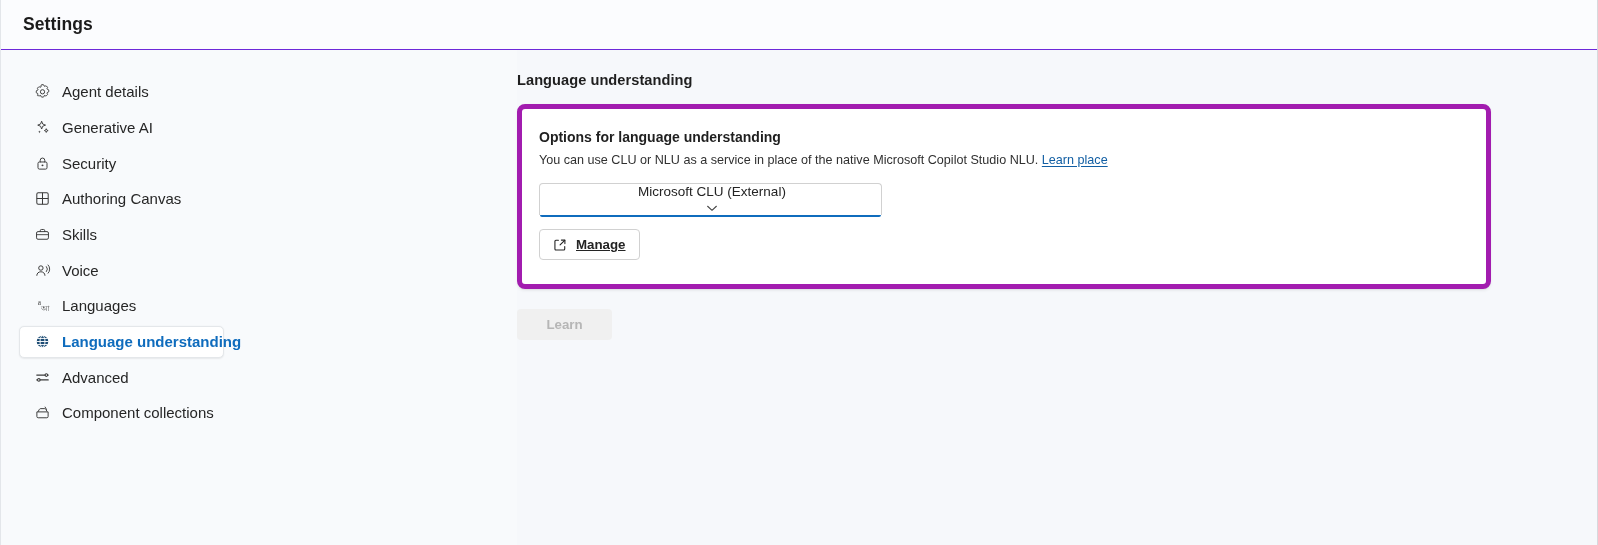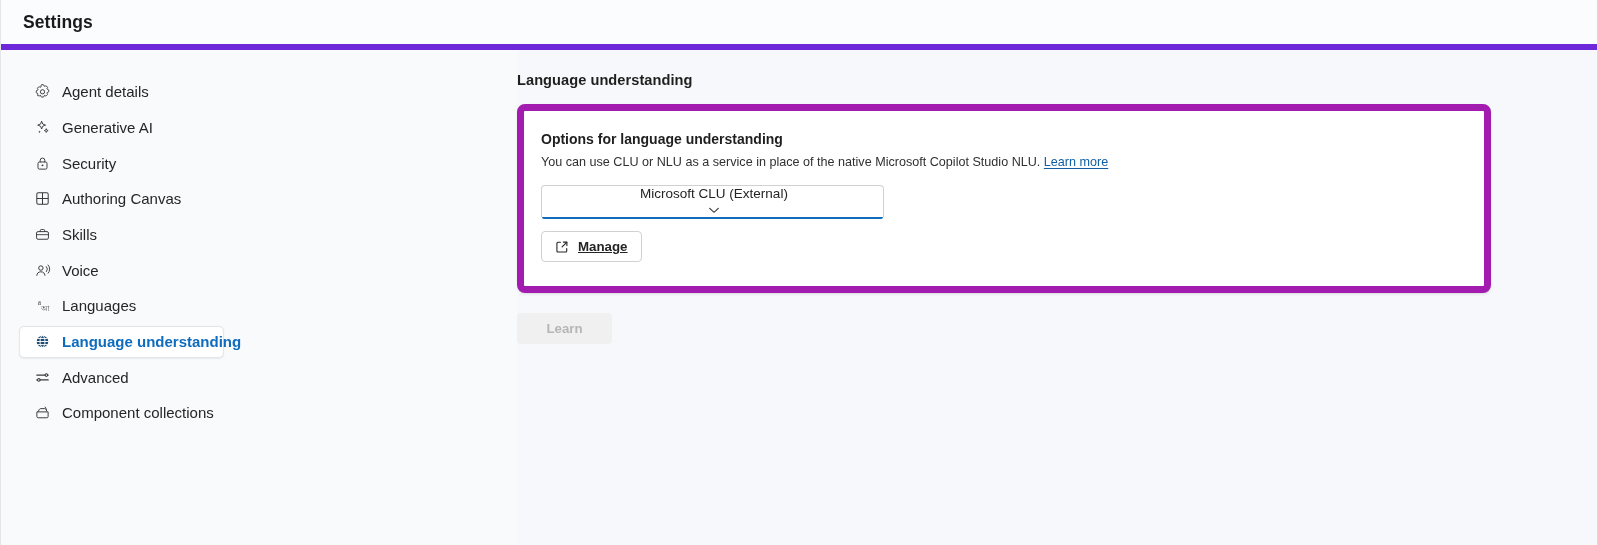--- a/index.html
+++ b/index.html
@@ -26,21 +26,21 @@
     border-right: 1px solid #d6d9dd;
     display: flex;
     flex-direction: column;
   }
 
   
   .header {
     height: 50px;
     flex: 0 0 50px;
     background: #fbfcfe;
-    border-bottom: 6px solid #6d28d9;
+    border-bottom: 1px solid #6d28d9;
     display: flex;
     align-items: center;
     padding-left: 22px;
   }
 
   .header-title {
     font-size: 17.5px;
     font-weight: 600;
     color: #1b1b1b;
     letter-spacing: 0.1px;
@@ -120,21 +120,21 @@
   .section-title {
     font-size: 14.6px;
     font-weight: 700;
     color: #1f1f1f;
     margin-bottom: 16px;
     letter-spacing: 0.05px;
   }
 
   .card {
     background: #ffffff;
-    border: 7px solid #a21caf;
+    border: 5px solid #a21caf;
     border-radius: 8px;
     box-shadow: 0 1.2px 3px rgba(0,0,0,0.055), 0 0.3px 1px rgba(0,0,0,0.04);
     padding: 20px 18px 24px 17px;
     width: 974px;
   }
 
   .card-heading {
     font-size: 14px;
     font-weight: 700;
     color: #1f1f1f;
@@ -365,21 +365,21 @@
     <main class="main">
 
       <div class="section-title">Language understanding</div>
 
       <section class="card">
 
         <div class="card-heading">Options for language understanding</div>
 
         <div class="card-desc">
           <span>You can use CLU or NLU as a service in place of the native Microsoft Copilot Studio NLU.</span>
-          <a href="#">Learn more</a>
+          <a href="#">Learn place</a>
         </div>
 
         <div class="dropdown">
           <span class="dropdown-value">Microsoft CLU (External)</span>
           <span class="chevron">
             <svg width="14" height="14" viewBox="0 0 16 16" fill="none" aria-hidden="true">
               <path d="M3 6l5 4.6L13 6" stroke="currentColor" stroke-width="1.2" stroke-linecap="round" stroke-linejoin="round"></path>
             </svg>
           </span>
         </div>

